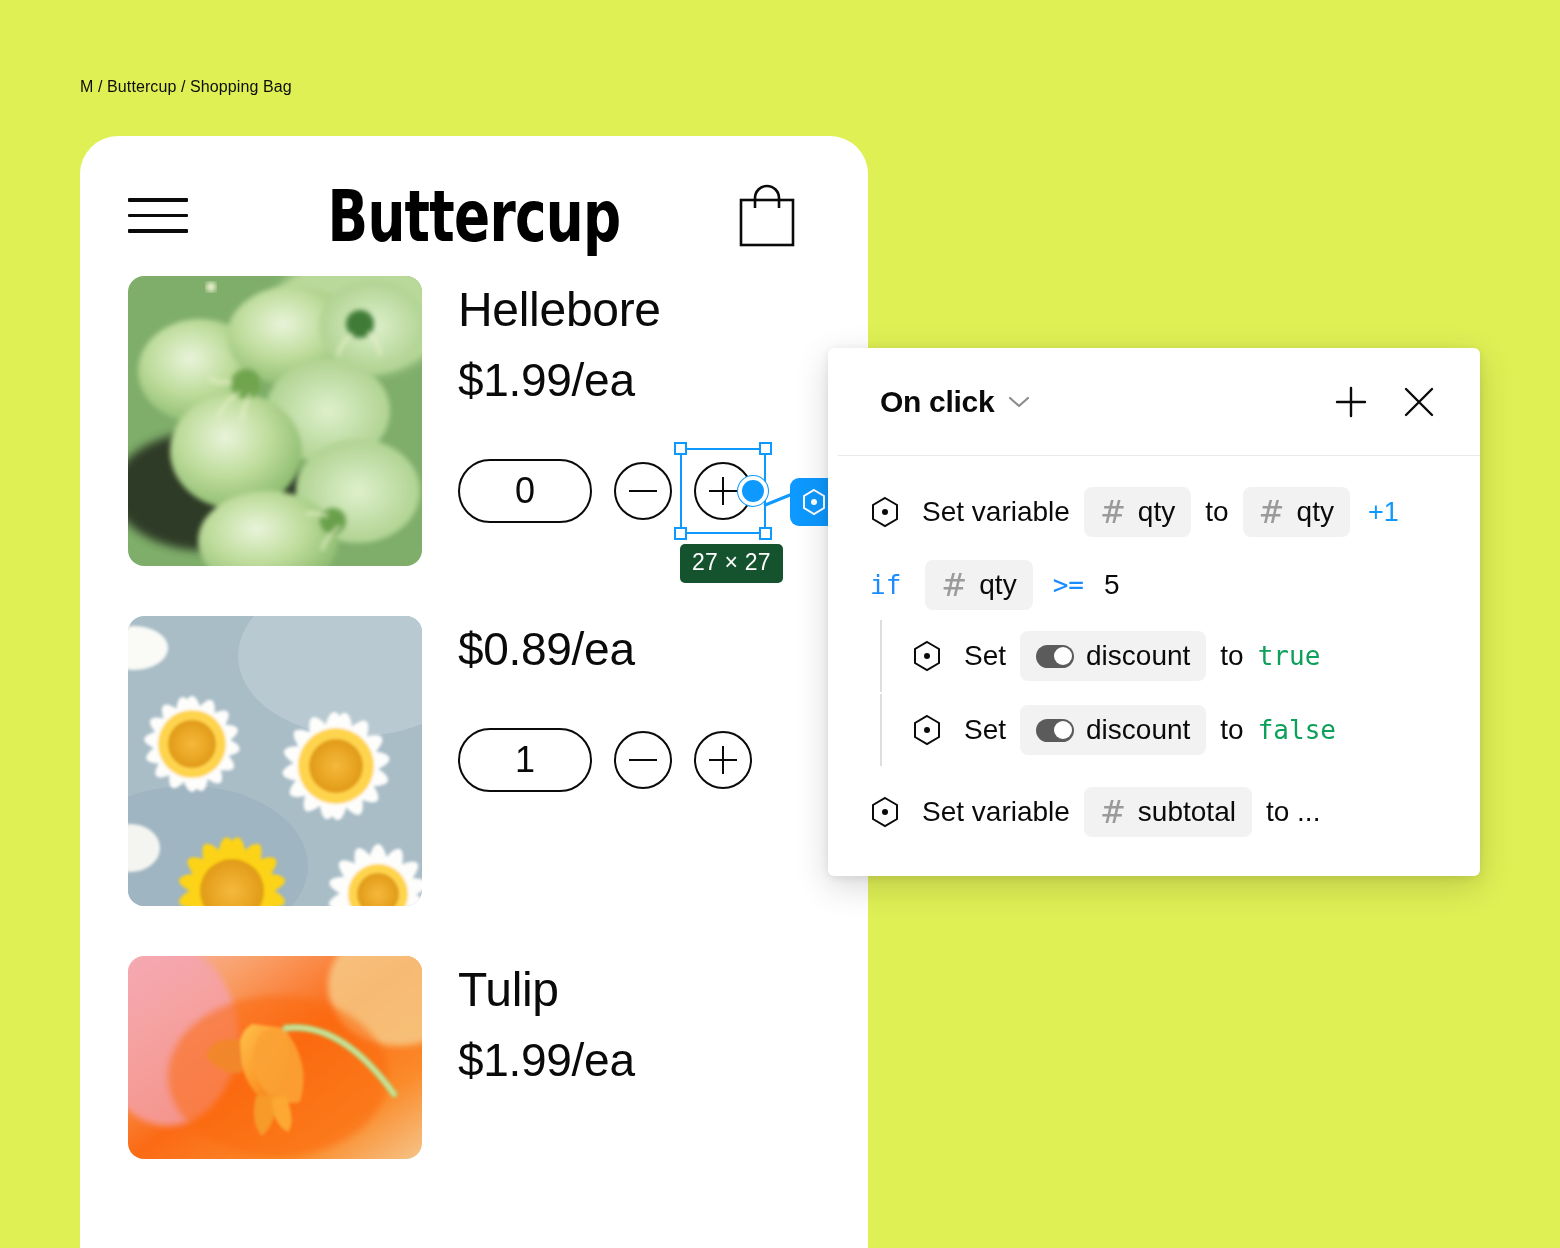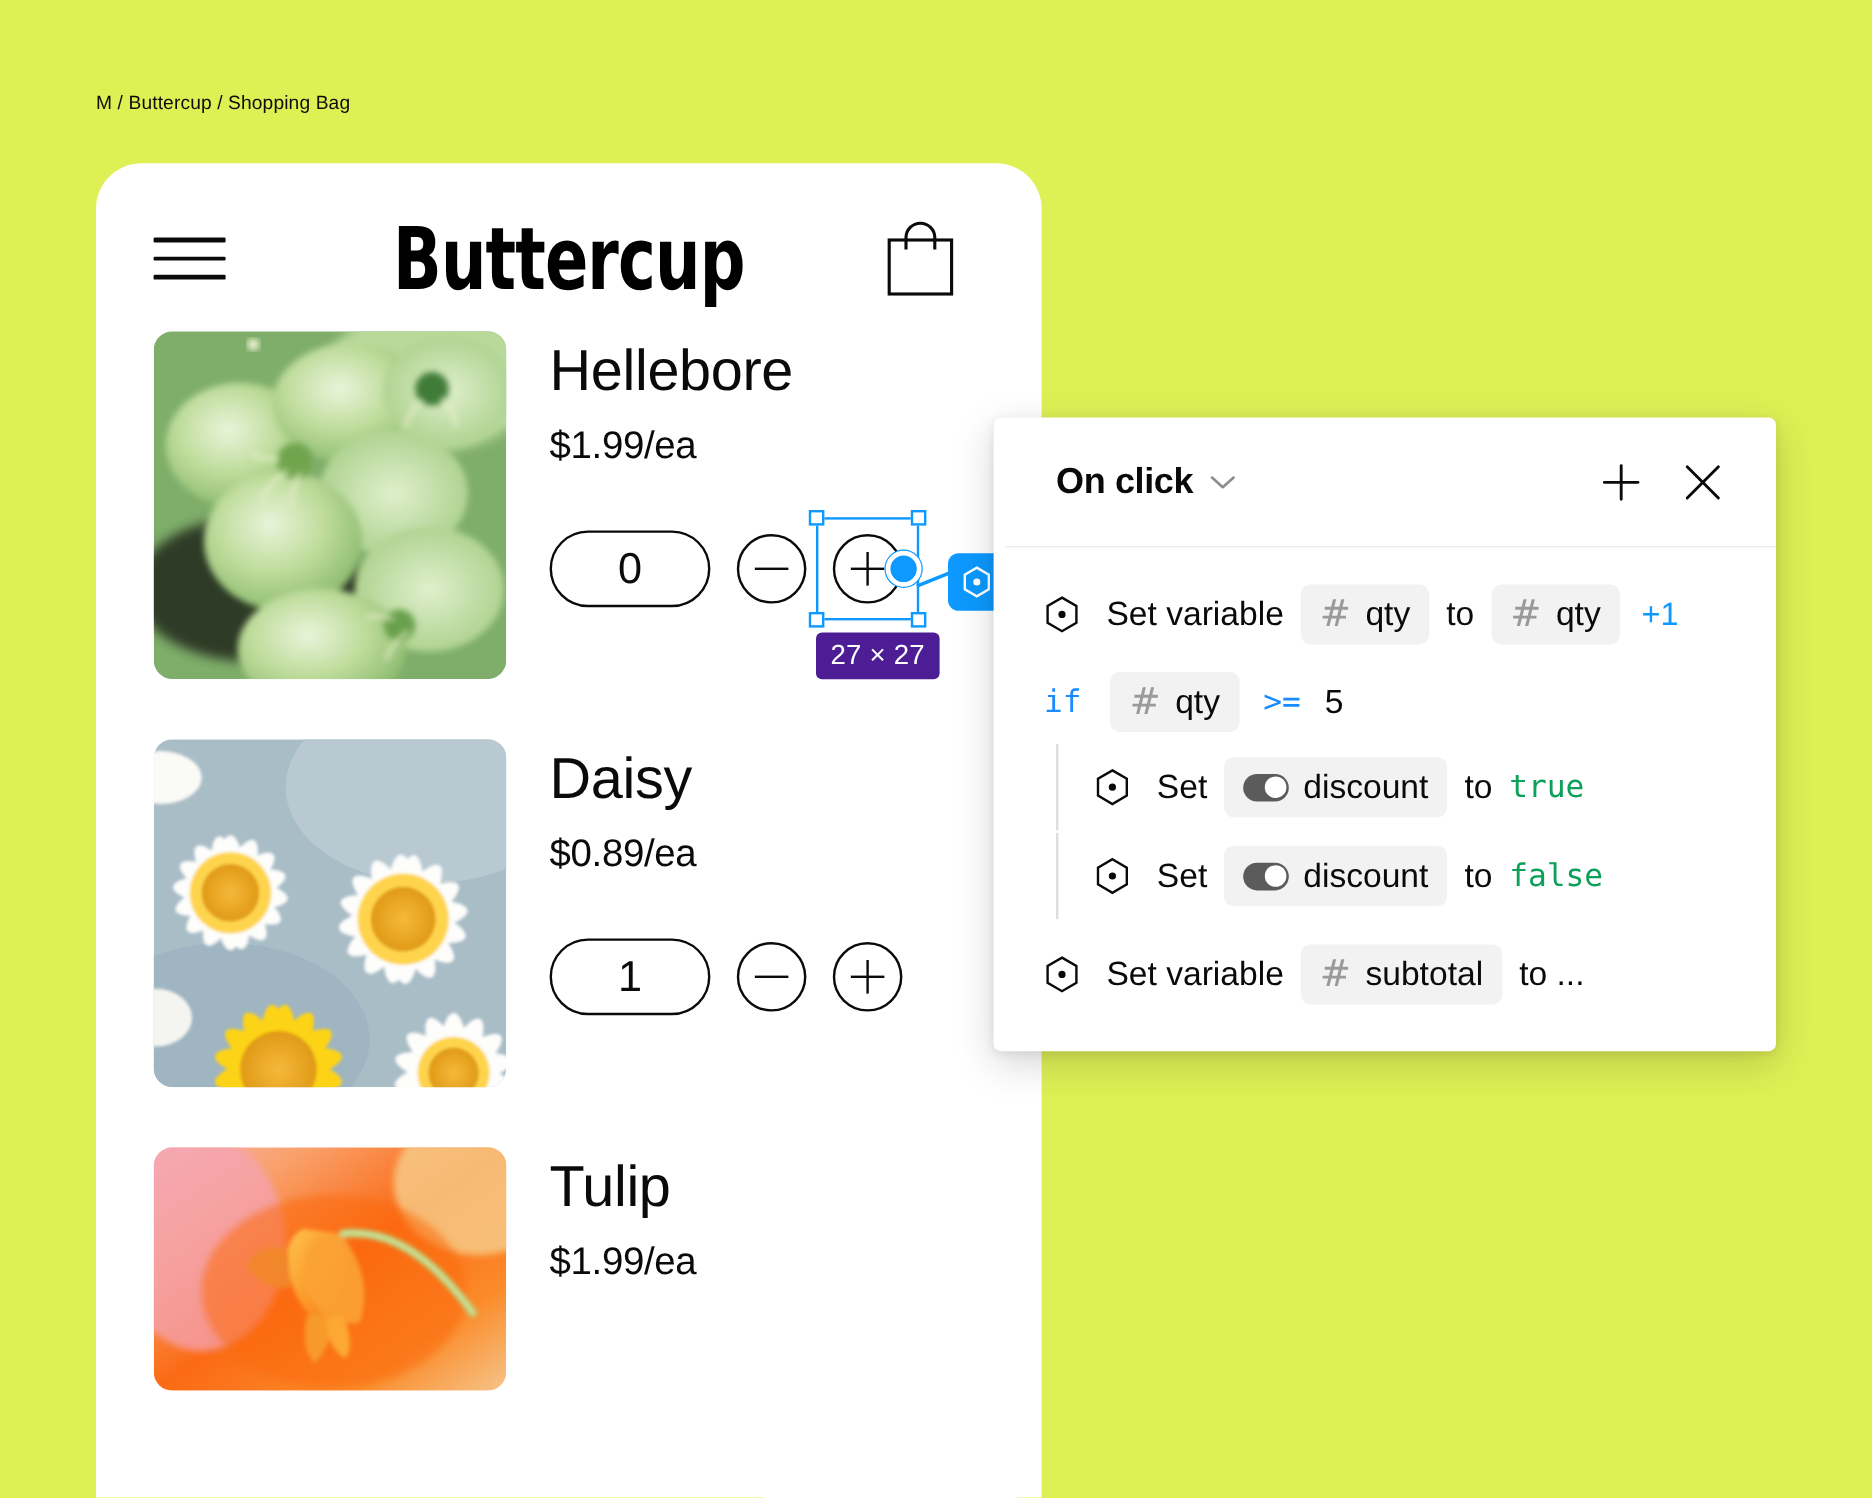--- a/index.html
+++ b/index.html
@@ -84,21 +84,21 @@
     overflow: hidden;
   }
   .prod-info { padding-top: 6px; flex: 1 1 auto; position: relative; }
   .prod-name {
     font-size: 48px;
     color: #0a0a0a;
     letter-spacing: -0.3px;
     margin-bottom: 16px;
   }
   .prod-price {
-    font-size: 32px;
+    font-size: 46px;
     color: #0a0a0a;
     letter-spacing: -0.3px;
   }
 
   
   .stepper {
     display: flex;
     align-items: center;
     gap: 22px;
     margin-top: 52px;
@@ -168,21 +168,21 @@
     position: absolute;
     left: 96px; top: 16px;
     width: 48px; height: 48px;
     border-radius: 9px;
     background: #0d99ff;
     display: flex; align-items: center; justify-content: center;
   }
   .size-badge {
     position: absolute;
     left: -14px; top: 82px;
-    background: #4c1d95;
+    background: #14532d;
     color: #fff;
     font-size: 23px;
     padding: 5px 12px 7px;
     border-radius: 5px;
     white-space: nowrap;
     letter-spacing: 0.2px;
   }
 
   
   .panel {
@@ -488,21 +488,20 @@
               <circle r="21" fill="url(#dcore)"></circle>
             </g>
 
             <ellipse cx="6" cy="32" rx="34" ry="22" fill="#fafaf6"></ellipse>
             <ellipse cx="2" cy="232" rx="30" ry="24" fill="#f4f5f0"></ellipse>
           </g>
         </svg>
       </div>
 
       <div class="prod-info">
-        <div class="prod-name">Daisy</div>
         <div class="prod-price">$0.89/ea</div>
 
         <div class="stepper">
           <div class="qty-pill">1</div>
           <div class="circ-btn">
             <span class="glyph-h"></span>
           </div>
           <div class="circ-btn">
             <span class="glyph-h"></span>
               <span class="glyph-v"></span>

